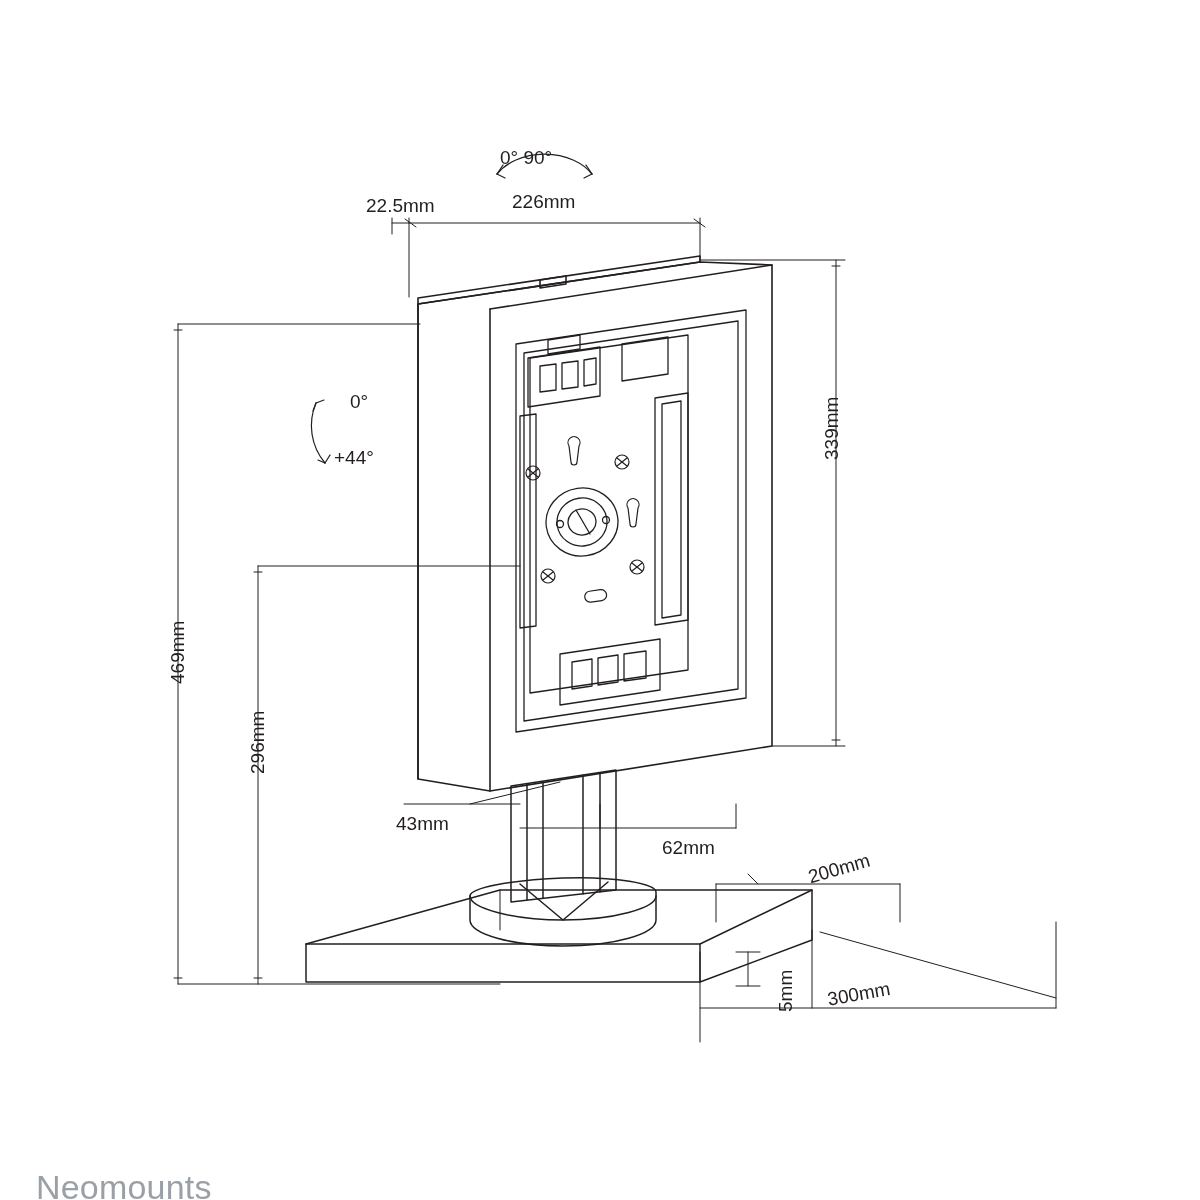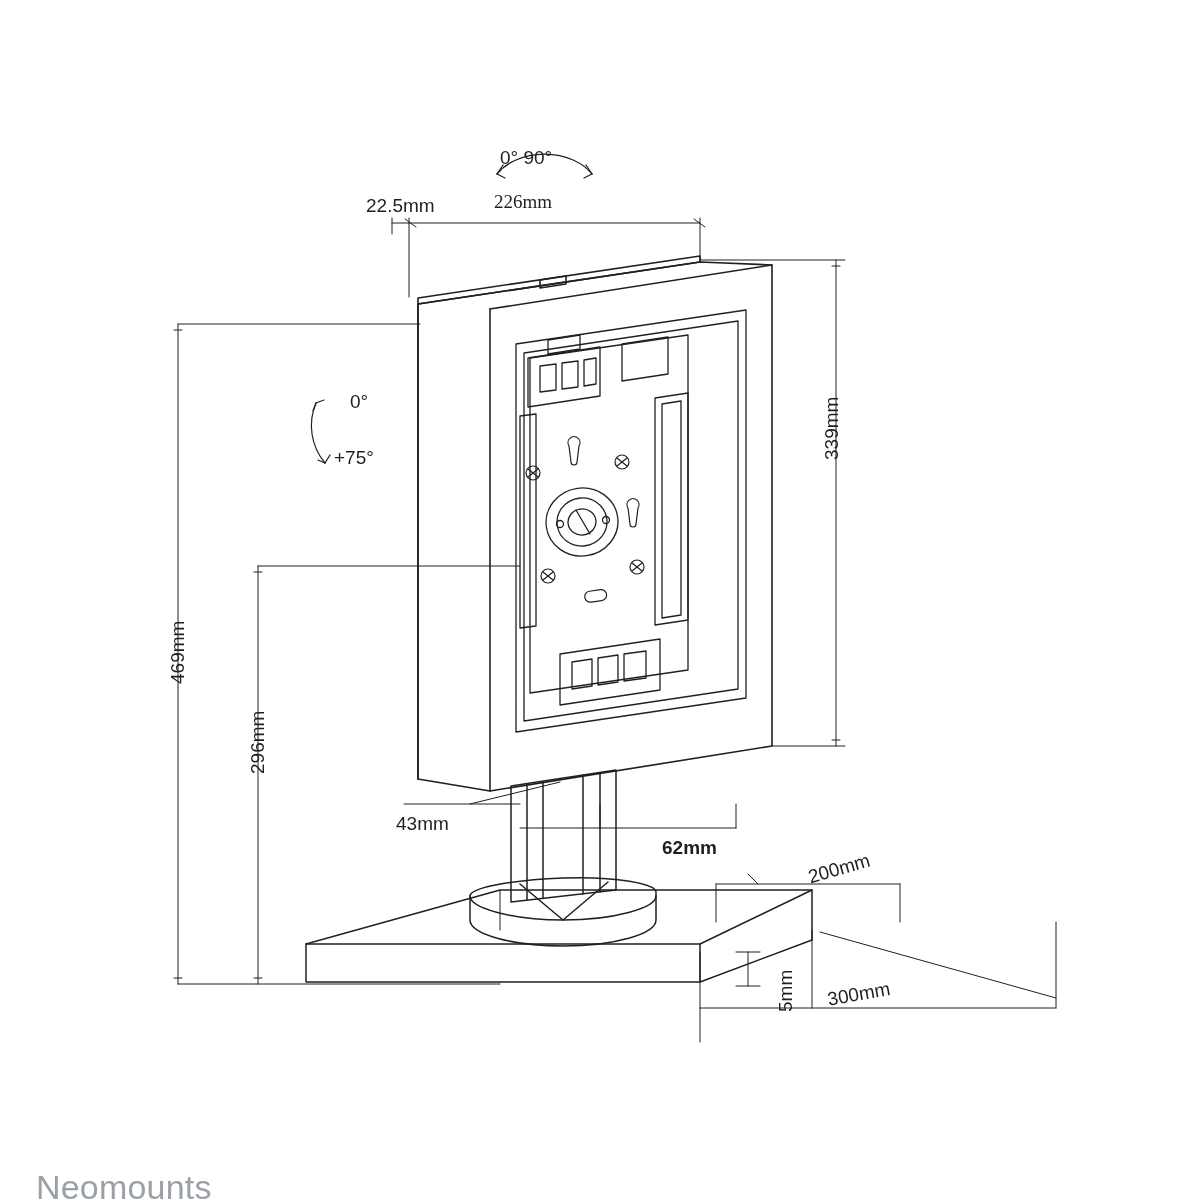--- a/index.html
+++ b/index.html
@@ -232,32 +232,32 @@
 
       <g stroke-width="1">
         <line x1="500" y1="868" x2="500" y2="908"></line>
       </g>
 
     </g>
   </svg>
 
   <div class="dim-label" style="left:500px; top:126px;">0°   90°</div>
   <div class="dim-label" style="left:366px; top:174px;text-align:right;">22.5mm</div>
-  <div class="dim-label" style="left:494px; top:170px;font-family:Liberation Serif, serif;">226mm</div>
+  <div class="dim-label" style="left:512px; top:170px;">226mm</div>
 
   <div class="dim-label vert" style="left:822px; top:438px;">339mm</div>
 
   <div class="dim-label" style="left:350px; top:370px;">0°</div>
-  <div class="dim-label" style="left:334px; top:426px;">+75°</div>
+  <div class="dim-label" style="left:334px; top:426px;">+44°</div>
 
   <div class="dim-label vert" style="left:168px; top:662px;">469mm</div>
   <div class="dim-label vert" style="left:248px; top:752px;">296mm</div>
 
   <div class="dim-label" style="left:396px; top:792px;text-align:center;">43mm</div>
-  <div class="dim-label" style="left:662px; top:816px;font-weight:bold;">62mm</div>
+  <div class="dim-label" style="left:662px; top:816px;">62mm</div>
 
   <div class="dim-label" style="left:806px; top:846px; transform: rotate(-16deg); transform-origin: left top;">200mm</div>
   <div class="dim-label vert" style="left:776px; top:990px;">5mm</div>
   <div class="dim-label" style="left:826px; top:968px; transform: rotate(-10deg); transform-origin: left top;">300mm</div>
 
   <div class="brand">Neomounts</div>
 
 </div>
 
 </body></html>

